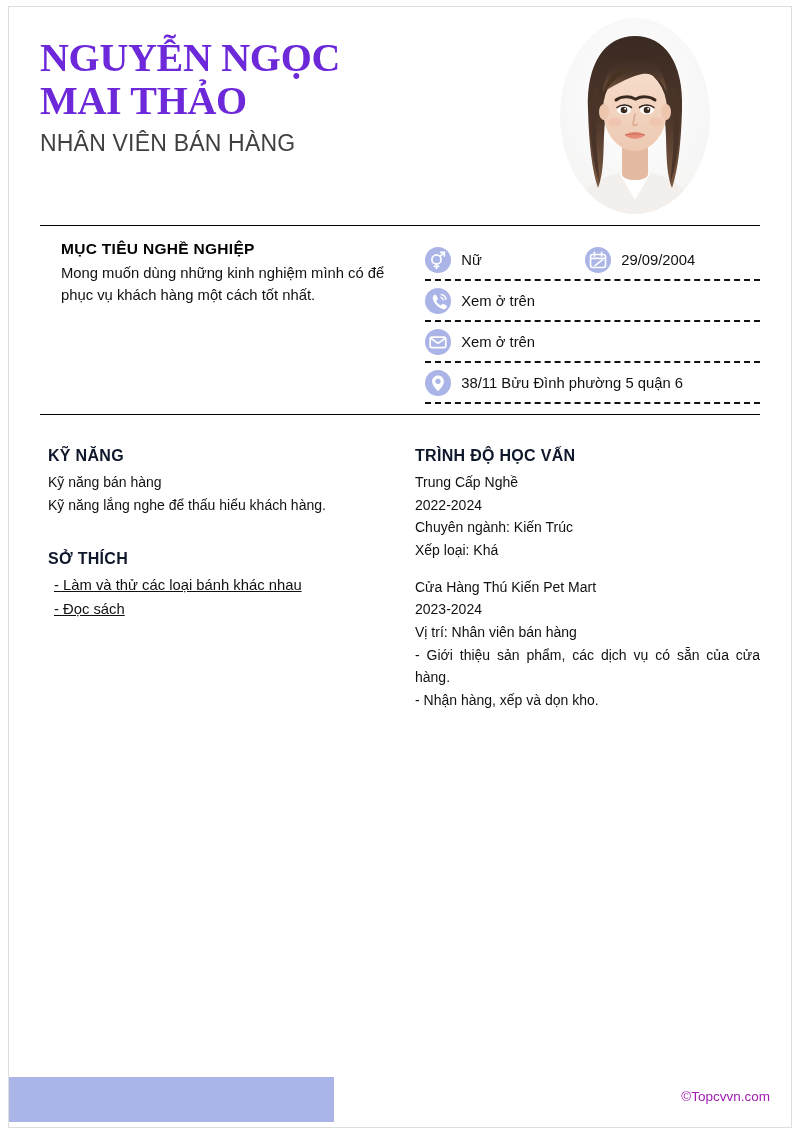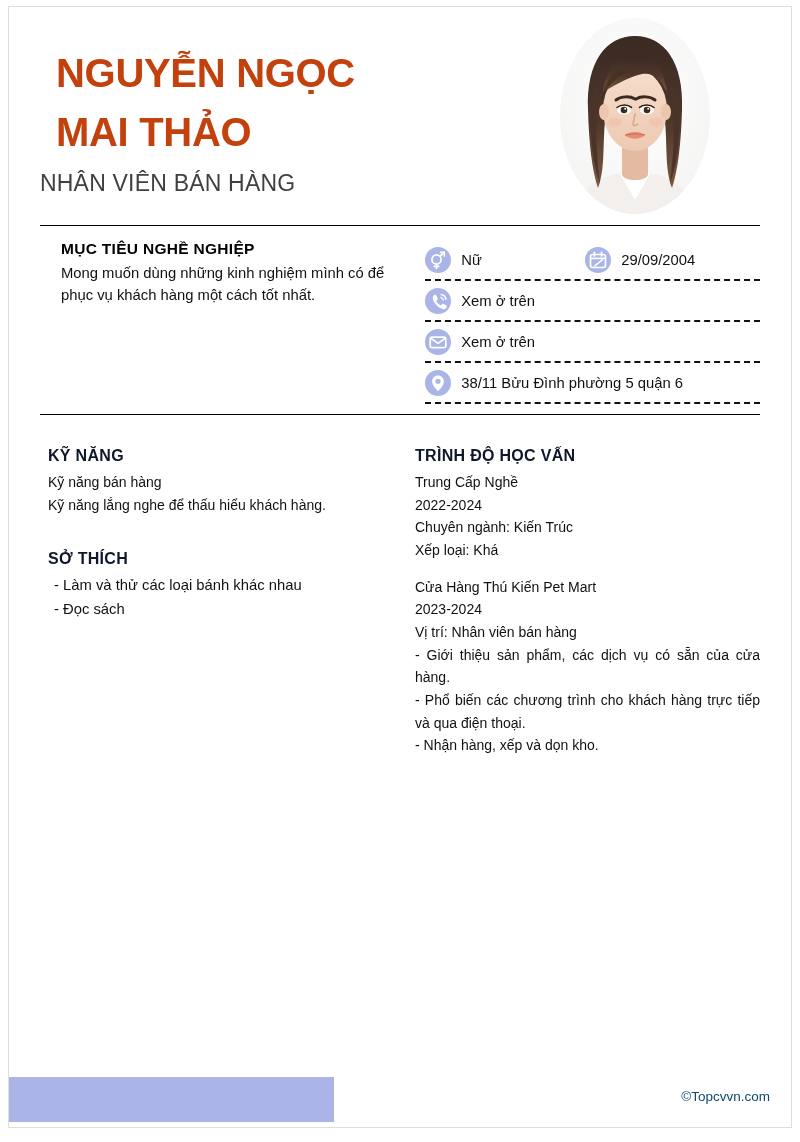--- a/index.html
+++ b/index.html
@@ -50,23 +50,24 @@
     position: absolute;
     left: 0;
     top: 36px;
     width: 480px;
   }
   .name {
     font-size: 40px;
     font-weight: bold;
     line-height: 1.08;
     letter-spacing: -0.3px;
-    color: #c2410c;
-    margin: 16px;
+    color: #6d28d9;
+    margin: 0;
     text-transform: uppercase;
+    font-family: Liberation Serif, serif;
   }
   .job-title {
     font-size: 23px;
     font-weight: normal;
     color: #404040;
     margin: 8px 0 0 0;
     letter-spacing: 0.2px;
     text-transform: uppercase;
   }
   .photo {
@@ -170,20 +171,21 @@
     line-height: 1.62;
     color: #111;
     margin: 0;
   }
   .bullet {
     font-size: 14.8px;
     line-height: 1.62;
     color: #111;
     margin: 0;
     padding-left: 6px;
+    text-decoration: underline;
   }
   .just {
     text-align: justify;
     text-justify: inter-word;
   }
   .gap-lg { height: 18px; }
   .gap-md { height: 14px; }
 
   
   .footer-bar {
@@ -192,21 +194,21 @@
     top: 1077px;
     width: 325px;
     height: 45px;
     background: #aab4e6;
   }
   .footer-credit {
     position: absolute;
     right: 30px;
     top: 1089px;
     font-size: 13.5px;
-    color: #0c4a6e;
+    color: #a21caf;
   }
 </style>
 </head>
 <body>
 
 <div class="page">
   <div class="page-border"></div>
 
   <div class="content">
 
@@ -393,21 +395,20 @@
           <p class="line">Xếp loại: Khá</p>
         </div>
 
         <div class="gap-md"></div>
 
         <div>
           <p class="line">Cửa Hàng Thú Kiến Pet Mart</p>
           <p class="line">2023-2024</p>
           <p class="line">Vị trí: Nhân viên bán hàng</p>
           <p class="line just">- Giới thiệu sản phẩm, các dịch vụ có sẵn của cửa hàng.</p>
-          <p class="line just">- Phổ biến các chương trình cho khách hàng trực tiếp và qua điện thoại.</p>
           <p class="line">- Nhận hàng, xếp và dọn kho.</p>
         </div>
       </div>
     </div>
 
   </div>
 
   <div class="footer-bar"></div>
   <div class="footer-credit">©Topcvvn.com</div>
 </div>

